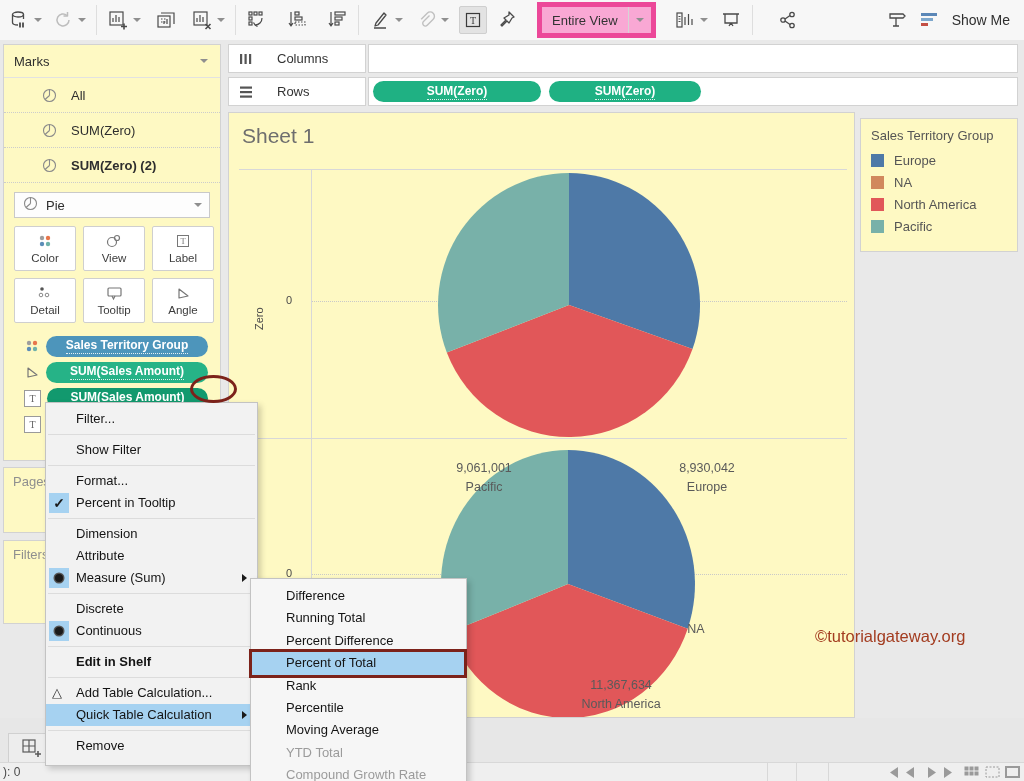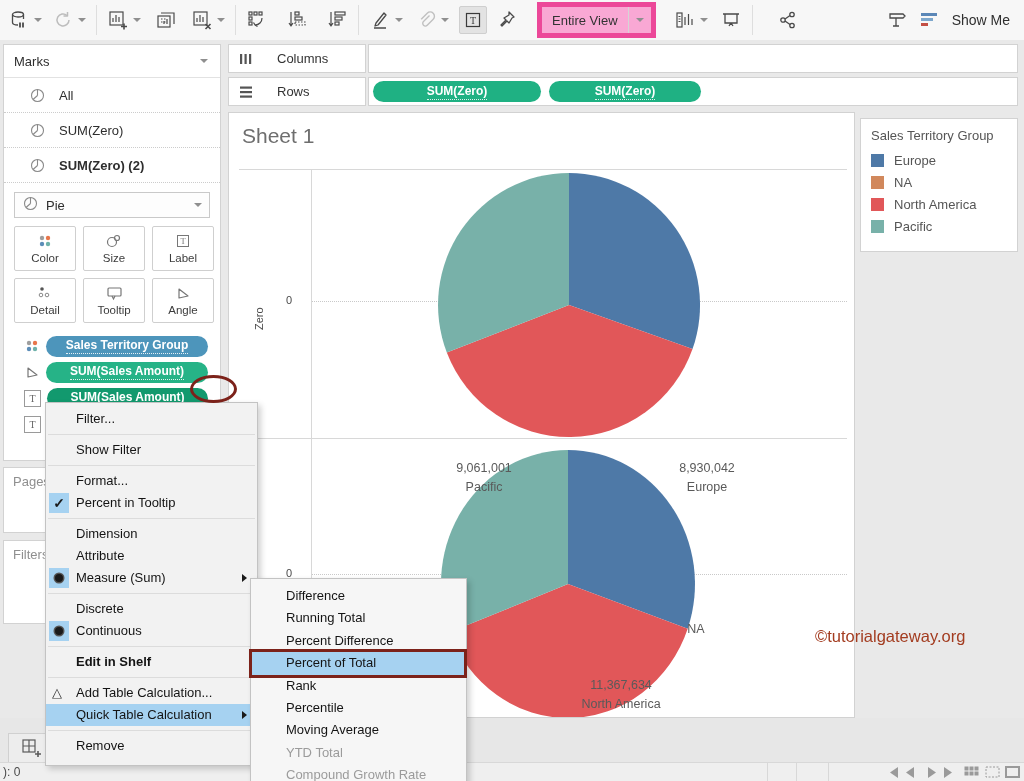--- a/index.html
+++ b/index.html
@@ -22,25 +22,25 @@
   .fitbox .cwrap{width:22px;height:26px;display:flex;align-items:center;justify-content:center;border-left:1px solid #d5d5d5}
   .showme{display:flex;align-items:center;gap:14px;font-size:14px;color:#2f2f2f;margin:0 14px 0 10px}
   
   .shelfbox{position:absolute;background:#fff;border:1px solid #d2d2d2;box-sizing:border-box;
             display:flex;align-items:center;font-size:13px;color:#333}
   .shelf-label{gap:24px;padding-left:10px}
   .pill{height:21px;border-radius:10.5px;display:flex;align-items:center;justify-content:center;
         color:#fff;font-weight:700;font-size:12px;cursor:default;box-sizing:border-box;padding:0 10px}
   .pill .ptxt{border-bottom:1px dotted rgba(255,255,255,.85);padding-bottom:1px;white-space:nowrap}
   
-  .card{position:absolute;background:#ffffff;border:1px solid #d2d2d2;box-sizing:border-box}
+  .card{position:absolute;background:#fef9c3;border:1px solid #d2d2d2;box-sizing:border-box}
   .marks-head{display:flex;align-items:center;justify-content:space-between;height:32px;
               padding:0 10px;border-bottom:1px solid #e2e2e2;font-size:13px;color:#2e2e2e}
   .mrow{display:flex;align-items:center;height:34px;border-bottom:1px dotted #ccc;
-        padding-left:26px;gap:14px;font-size:13px;color:#2e2e2e}
+        padding-left:38px;gap:14px;font-size:13px;color:#2e2e2e}
   .mrow.bold{font-weight:700}
   .piedrop{margin:9px 10px 0 10px;height:24px;border:1px solid #c9c9c9;background:#fdfdfd;
            display:flex;align-items:center;gap:8px;padding-left:8px;font-size:13px;color:#2e2e2e}
   .piedrop .dcar{margin-left:auto;width:22px;height:24px;display:flex;align-items:center;justify-content:center}
   .mgrid{display:grid;grid-template-columns:repeat(3,62px);gap:7px;margin:8px 0 0 10px}
   .mbtn{width:62px;height:45px;background:#fff;border:1px solid #cfcfcf;border-radius:2px;
         display:flex;flex-direction:column;align-items:center;justify-content:center;
         font-size:11.5px;color:#3c3c3c;gap:3px;box-sizing:border-box}
   .prow{display:flex;align-items:center;height:26px;padding-left:20px;gap:6px}
   .prow .pill{flex:1;margin-right:12px}
@@ -319,21 +319,21 @@
      <circle cx="5" cy="11" r="2.2" fill="#5c8db8"></circle>
           <circle cx="11" cy="11" r="2.2" fill="#6fb2aa"></circle>
         </svg>
         <span>Color</span>
       </div>
       <div class="mbtn">
         <svg width="18" height="16" viewBox="0 0 18 16" fill="none" stroke="#777" stroke-width="1.2">
      <circle cx="7" cy="9" r="4.5"></circle>
           <circle cx="12" cy="5" r="2.5"></circle>
         </svg>
-        <span>Size</span>
+        <span>View</span>
       </div>
       <div class="mbtn">
         <svg width="16" height="16" viewBox="0 0 16 16" fill="none" stroke="#777" stroke-width="1">
      <rect x="2.5" y="2.5" width="11" height="11"></rect>
      <text x="8" y="11" font-size="8.5" font-family="Liberation Serif,serif" fill="#777" stroke="none" text-anchor="middle">T</text>
         </svg>
         <span>Label</span>
       </div>
       <div class="mbtn">
         <svg width="16" height="16" viewBox="0 0 16 16">

